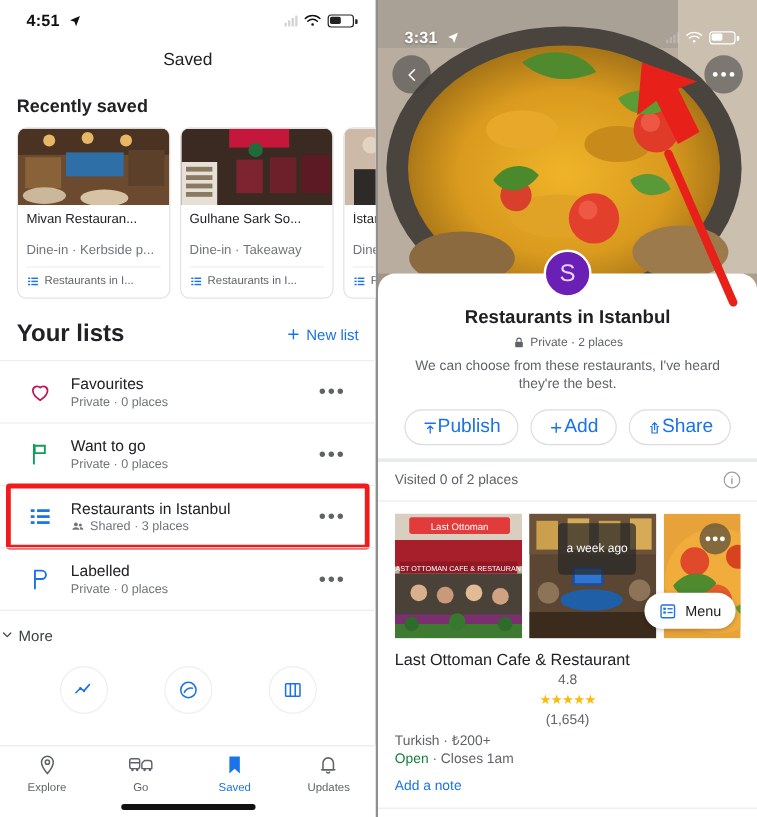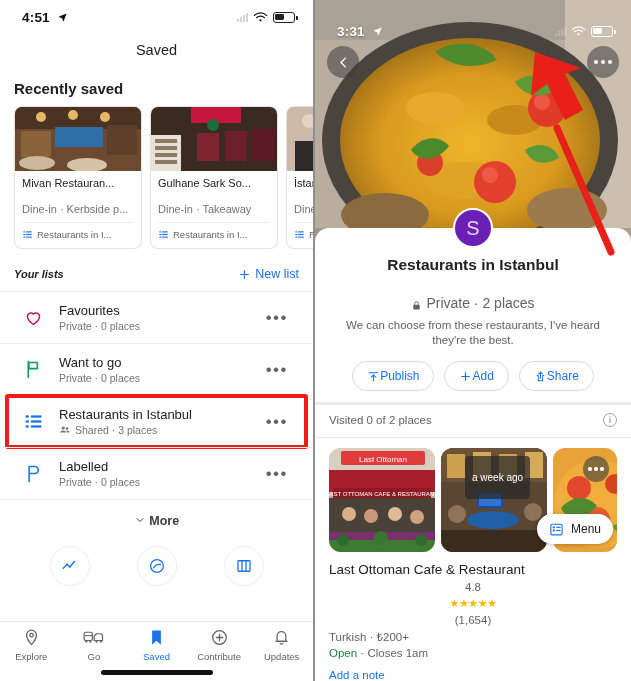--- a/index.html
+++ b/index.html
@@ -46,37 +46,37 @@
     border: 1px solid #e3e3e3; border-radius: 8px; overflow: hidden;
   }
   .sv-thumb { height: 64px; width: 100%; position: relative; overflow: hidden; }
   .sv-body { padding: 6px 7px 8px; }
   .sv-name { font-size: 11px; color: #202124; font-weight: 500; white-space: nowrap; overflow: hidden; text-overflow: ellipsis; }
   .sv-sub { font-size: 11px; color: #70757a; margin-top: 14px; white-space: nowrap; overflow: hidden; text-overflow: ellipsis; }
   .sv-list { font-size: 9.5px; color: #5f6368; margin-top: 7px; display:flex; align-items:center; gap:4px;
     white-space: nowrap; overflow: hidden; text-overflow: ellipsis; border-top:1px solid #eee; padding-top:6px;}
 
   .lists-head { display:flex; align-items:center; justify-content:space-between; padding: 18px 14px 10px; }
-  .lists-head h2 { font-size: 11px; font-weight: bold; color: #202124; font-style: italic; }
+  .lists-head h2 { font-size: 20px; font-weight: bold; color: #202124; }
   .newlist { font-size: 12.5px; color: #1a73e8; display:flex; align-items:center; gap:4px; font-weight:500;}
 
   .list-row {
     display:flex; align-items:center; gap:14px; padding: 11px 21px;
     border-top: 1px solid #eceff1; position: relative;
   }
   .list-row .ic { width: 24px; display:flex; justify-content:center; flex:0 0 24px;}
   .list-row .txt { flex: 1; min-width:0;}
   .lr-name { font-size: 13px; color: #202124; }
   .lr-sub { font-size: 10.5px; color: #70757a; margin-top: 2px; display:flex; align-items:center; gap:4px;}
   .dots { color:#5f6368; font-size:17px; letter-spacing:1.5px; line-height:10px; padding:0 4px;}
   .highlight-box {
     position:absolute; left:5px; right:5px; top:-2px; bottom:-2px;
     border: 4px solid #f21b1b; border-radius: 3px; pointer-events:none;
   }
-  .more-row { text-align:center; padding: 14px 0 10px; font-size: 12.5px; color:#3c4043;font-weight:bold; }
+  .more-row { text-align:left; padding: 14px 0 10px; font-size: 12.5px; color:#3c4043; }
 
   .quick-circles { display:flex; justify-content:space-around; padding: 8px 26px 0; }
   .qc { width: 40px; height: 40px; border-radius:50%; border:1px solid #eceff1; display:flex; align-items:center; justify-content:center; }
 
   .tabbar {
     position:absolute; left:0; right:0; bottom:0; height:60px; background:#fff;
     border-top:1px solid #e8eaed; display:flex; align-items:flex-start; padding-top:6px;
   }
   .tab { flex:1; display:flex; flex-direction:column; align-items:center; gap:4px; }
   .tab span { font-size: 9.5px; color:#5f6368; }
@@ -95,34 +95,34 @@
   .sb2 .sig i { background:#ddd; }
   .circ-btn { position:absolute; width:32px; height:32px; border-radius:50%; background:rgba(60,60,60,.55); display:flex; align-items:center; justify-content:center; z-index:5;}
   .back-btn { left:12px; top:46px; }
   .ov-btn { right:12px; top:46px; }
   .ov-btn .d { width:4px;height:4px;border-radius:50%;background:#fff;margin:0 1.5px;}
 
   .sheet { position:absolute; left:0; right:0; top:228px; bottom:0; background:#fff; border-radius:14px 14px 0 0; }
   .avatar { position:absolute; top:-20px; left:50%; transform:translateX(-50%); width:40px; height:40px; border-radius:50%;
     background:#6A1FB5; color:#e8d4ff; font-size:20px; display:flex; align-items:center; justify-content:center; border:2px solid #fff;}
   .sheet-title { text-align:center; font-size:15.5px; font-weight:bold; color:#202124; padding-top:28px;}
-  .sheet-meta { text-align:center; font-size:14px; color:#5f6368; margin-top:21px; display:flex; align-items:flex-end; justify-content:center; gap:4px;}
+  .sheet-meta { text-align:center; font-size:10px; color:#5f6368; margin-top:6px; display:flex; align-items:flex-start; justify-content:center; gap:4px;}
   .sheet-desc { text-align:center; font-size:11.5px; color:#5f6368; padding: 7px 22px 0; line-height:15px;}
   .chips { display:flex; justify-content:center; gap:10px; padding: 13px 0 11px; }
   .chip { border:1px solid #dadce0; border-radius:18px; height:30px; padding:0 14px; display:flex; align-items:center; gap:0;
-    font-size:12px; color:#1a73e8; font-weight:500; }
+    font-size:16px; color:#1a73e8; font-weight:500; }
   .progress { height:3px; background:#e8eaed; margin:0 0 0 0; position:relative;}
   .progress .bar { position:absolute; left:0; top:0; bottom:0; width:0; background:#1a73e8;}
   .visited { display:flex; align-items:center; justify-content:space-between; padding: 8px 14px 10px; font-size:11.5px; color:#5f6368;}
   .info-i { width:14px;height:14px;border:1.2px solid #9aa0a6;border-radius:50%;display:flex;align-items:center;justify-content:center;font-size:9px;color:#70757a;}
   .divider { height:1px; background:#ececec; }
 
   .place { padding: 10px 14px 0; }
   .photos { display:flex; gap:6px; position:relative; }
-  .ph { height:104px; border-radius:12px; overflow:hidden; position:relative; }
+  .ph { height:104px; border-radius:0; overflow:hidden; position:relative; }
   .ph1 { flex: 0 0 106px; }
   .ph2 { flex: 0 0 106px; }
   .ph3 { flex: 1; }
   .badge-time { position:absolute; left:24px; top:8px; background:rgba(40,40,40,.72); color:#fff; font-size:10px; padding:16px 7px; border-radius:4px;}
   .ph-dots { position:absolute; right:8px; top:8px; width:26px;height:26px;border-radius:50%;background:rgba(60,60,60,.6);display:flex;align-items:center;justify-content:center;}
   .ph-dots .d{width:3.5px;height:3.5px;border-radius:50%;background:#fff;margin:0 1.2px;}
   .menu-chip { position:absolute; right:4px; bottom:8px; background:#fff; border-radius:18px; height:30px; padding:0 12px;
     display:flex; align-items:center; gap:7px; font-size:12px; color:#202124; box-shadow:0 1px 4px rgba(0,0,0,.25);}
   .pl-name { font-size:13.5px; color:#202124; margin-top:10px;}
   .pl-rate { font-size:11.5px; color:#5f6368; margin-top:4px; display:flex; align-items:center; gap:4px;flex-direction:column;}
@@ -394,27 +394,20 @@
           <circle cx="18" cy="17.4" r="1.5" fill="#5f6368"></circle>
             <circle cx="24" cy="17.4" r="1.5" fill="#5f6368"></circle>
         </svg>
         <span>Go</span>
       </div>
       <div class="tab active">
         <svg width="19" height="19" viewBox="0 0 24 24">
             <path d="M6.5 3h11v18l-5.5-5-5.5 5z" fill="#1a73e8"></path>
           </svg>
         <span>Saved</span>
-      </div>
-      <div class="tab">
-        <svg width="19" height="19" viewBox="0 0 24 24">
-            <circle cx="12" cy="12" r="8.6" fill="none" stroke="#5f6368" stroke-width="1.6"></circle>
-            <path d="M12 8v8M8 12h8" stroke="#5f6368" stroke-width="1.6" stroke-linecap="round"></path>
-          </svg>
-        <span>Contribute</span>
       </div>
       <div class="tab">
         <svg width="19" height="19" viewBox="0 0 24 24">
             <path d="M6.5 17V10a5.5 5.5 0 1111 0v7z" fill="none" stroke="#5f6368" stroke-width="1.6" stroke-linejoin="round"></path>
             <path d="M5 17h14" stroke="#5f6368" stroke-width="1.6" stroke-linecap="round"></path>
             <path d="M10.4 19.5a1.8 1.8 0 003.2 0" stroke="#5f6368" stroke-width="1.6" fill="none" stroke-linecap="round"></path>
           </svg>
         <span>Updates</span>
       </div>
     </div>

